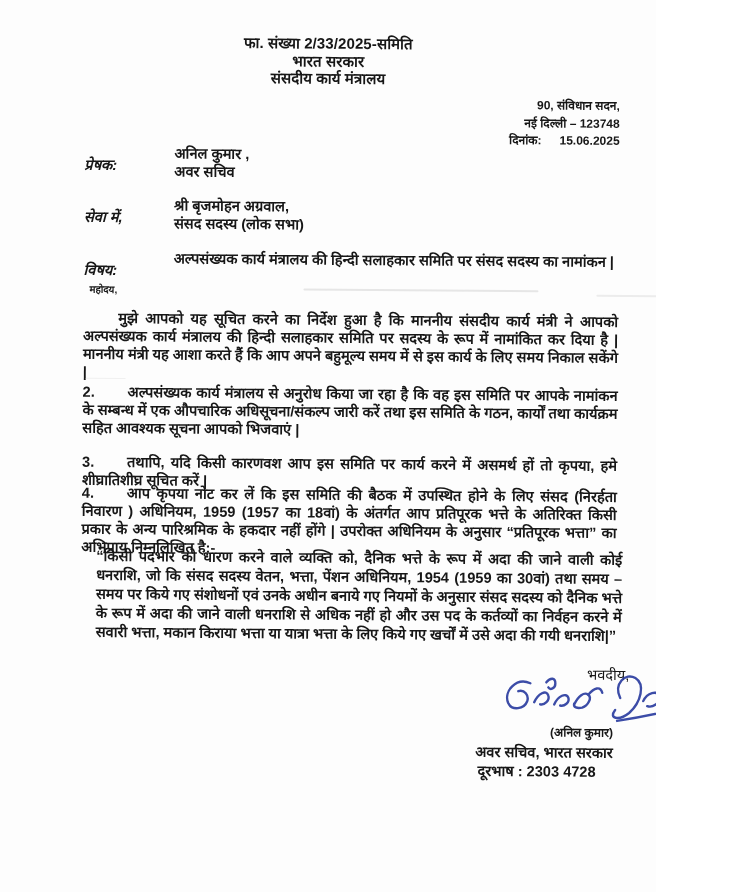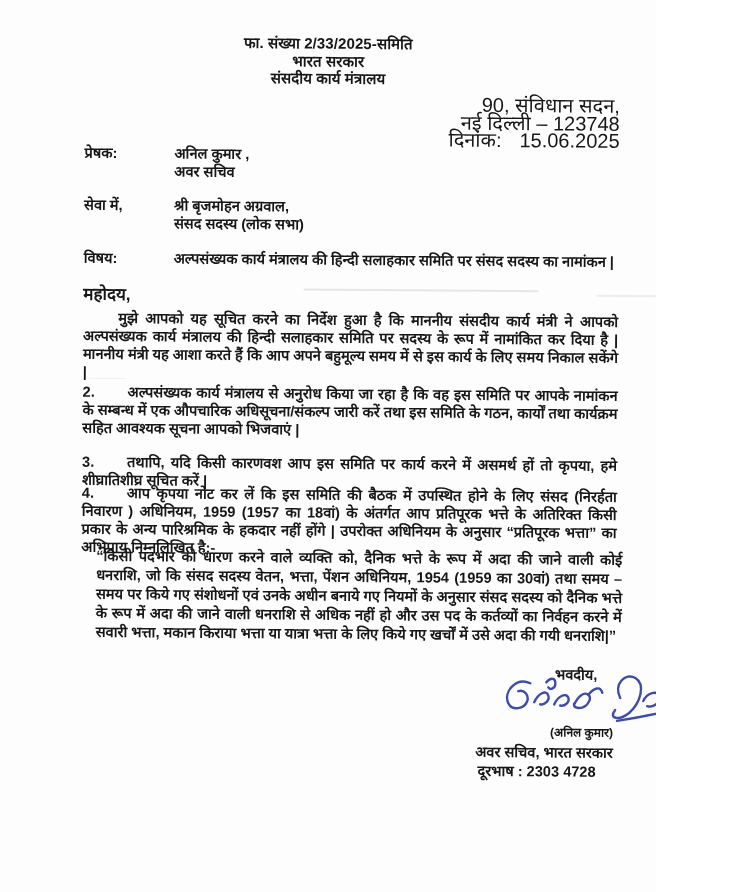--- a/index.html
+++ b/index.html
@@ -17,46 +17,46 @@
     transform:rotate(0.45deg);
     transform-origin:375px 90px;
   }
   .center-head {
     position:absolute; top:35px; left:0; width:100%;
     text-align:center; font-weight:800; font-size:15px; line-height:17.5px;
     letter-spacing:0.1px;
   }
   .addr {
     position:absolute; top:96px; right:36px;
-    text-align:right; font-weight:400; font-size:20px; line-height:17.5px;
+    text-align:right; font-weight:700; font-size:12px; line-height:17.5px;
   }
   .addr .date-line span + span { margin-left:18px; }
   .row { position:absolute; left:85px; right:36px; font-size:14.6px; font-weight:800; line-height:18px; }
-  .row .label { position:absolute; left:0; top:0; }
+  .row .label { position:absolute; left:0; top:12px;font-style:italic; }
   .row .val { margin-left:90px; }
   .from-row { top:146px; }
   .to-row   { top:198px; }
   .subject-row { top:251px; }
-  .salutation { position:absolute; left:85px; top:284px; font-size:17px; font-weight:800; }
+  .salutation { position:absolute; left:91px; top:284px; font-size:10px; font-weight:800; }
   .para {
     position:absolute; left:85px; right:36px;
     font-size:14.6px; line-height:18px; font-weight:600;
     text-align:justify;
   }
   .p1 { top:311px; text-indent:35px; }
   .p2 { top:385px; }
   .p3 { top:455px; }
   .p4 { top:486px; }
   .num { display:inline-block; width:45px; text-indent:0; }
   .b { font-weight:800; }
   .quote {
     position:absolute; left:100px; right:30px; top:549px;
     font-size:14.6px; line-height:19px; font-weight:600; text-align:justify;
   }
-  .valediction { position:absolute; top:662px; right:54px; font-size:14.6px; font-weight:700; }
+  .valediction { position:absolute; top:662px; right:22px; font-size:14.6px; font-weight:400; }
   .signature { position:absolute; top:666px; left:505px; }
   .sig-name  { position:absolute; top:722px; right:38px; font-size:12px; font-weight:800; }
   .sig-desig { position:absolute; top:740px; right:38px; font-size:14.6px; font-weight:800; }
   .sig-phone { position:absolute; top:759px; right:55px; font-size:14.6px; font-weight:800;margin-left:30px; }
   .smudge { position:absolute; height:2px; background:#e6e6e6; border-radius:2px; }
   .smudge-1 { top:289px; left:305px; width:235px; }
   .smudge-2 { top:293px; left:598px; width:95px; background:#ececec; }
   .smudge-3 { top:380px; left:88px; width:40px; height:1px; background:#f0f0f0; }
 </style>
 </head>

